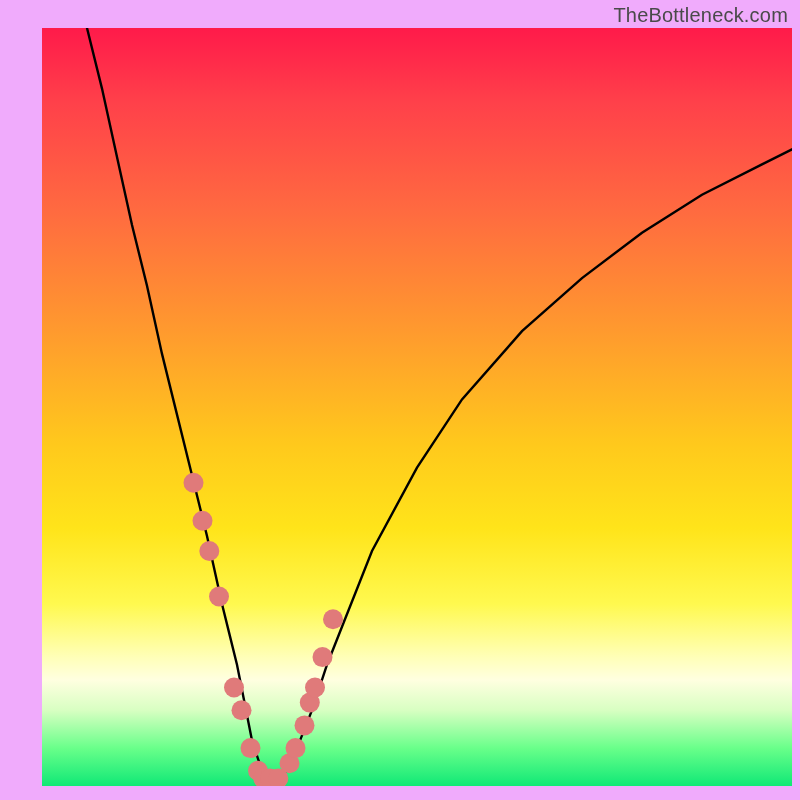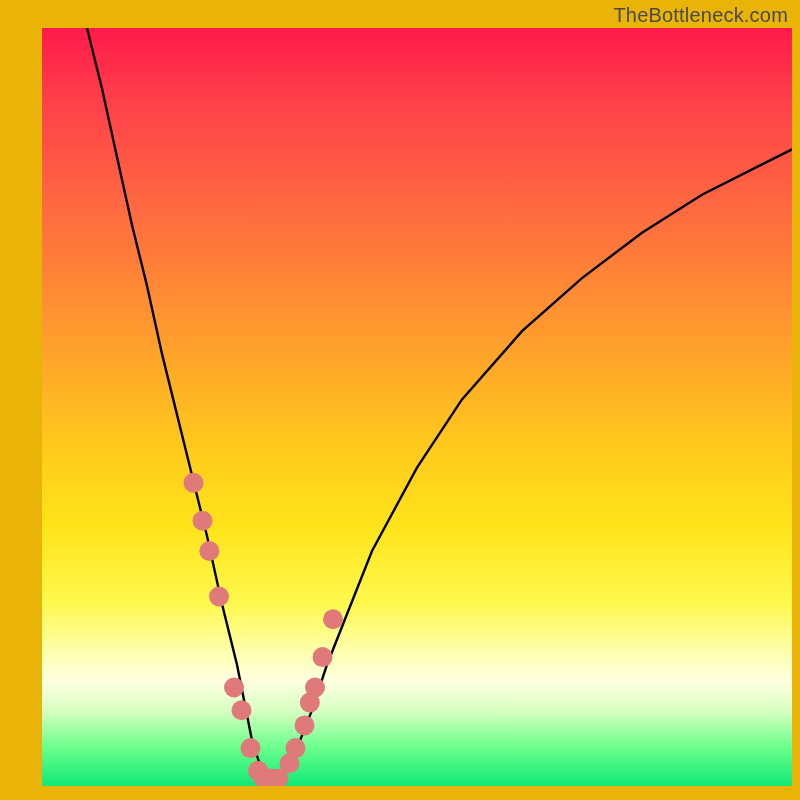--- a/index.html
+++ b/index.html
@@ -8,21 +8,21 @@
     width: 800px;
     height: 800px;
     background: #000;
     font-family: Arial, Helvetica, sans-serif;
     overflow: hidden;
   }
   .stage {
     position: relative;
     width: 800px;
     height: 800px;
-    background: #eab308;
+    background: #f0abfc;
   }
   .watermark {
     position: absolute;
     top: 4px;
     right: 12px;
     font-size: 20px;
     font-weight: 500;
     color: #4a4a4a;
     letter-spacing: 0.2px;
     z-index: 10;

